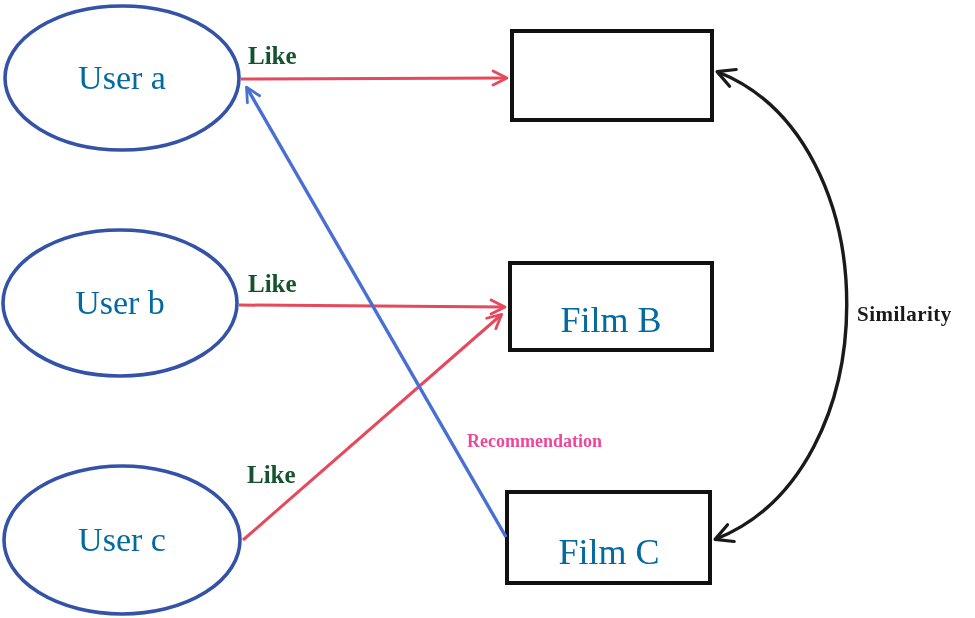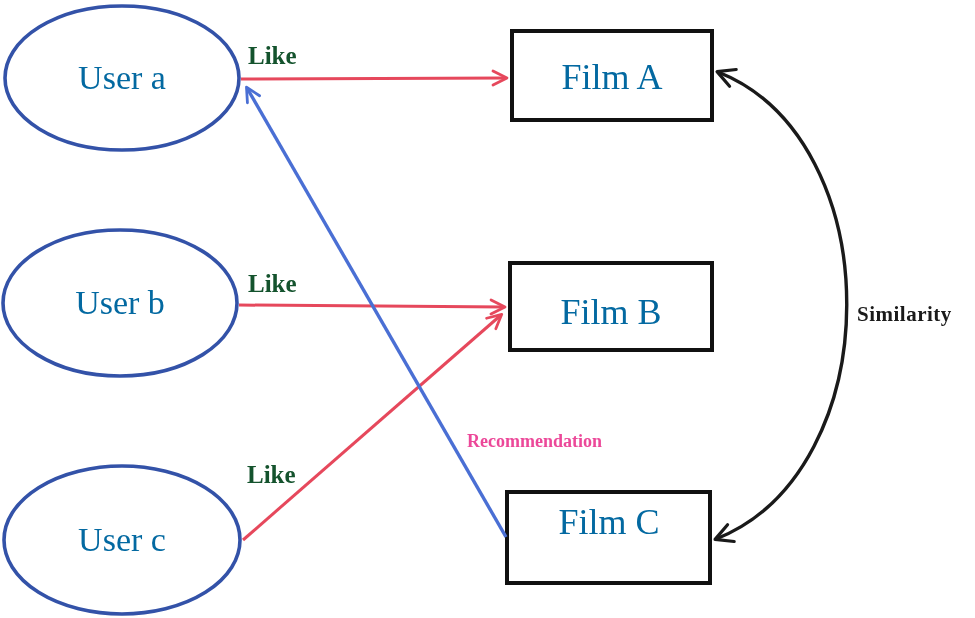--- a/index.html
+++ b/index.html
@@ -89,23 +89,22 @@
     <line x1="239" y1="305" x2="504" y2="307" stroke="#E6485C" stroke-width="3" marker-end="url(#arrow-red)"></line>
     <line x1="243" y1="540" x2="501" y2="315" stroke="#E6485C" stroke-width="3" marker-end="url(#arrow-red)"></line>
 
     <line x1="506" y1="537" x2="247" y2="88" stroke="#4A6FD4" stroke-width="3.4" marker-end="url(#arrow-blue)"></line>
   </svg>
 
   <div class="label node-label" style="left:122px; top:78px;">User a</div>
   <div class="label node-label" style="left:120px; top:303px;">User b</div>
   <div class="label node-label" style="left:122px; top:540px;text-align:center;">User c</div>
 
-  <div class="label node-label film-label" style="left:612px; top:77px;">Film A</div>
-  <div class="label node-label film-label" style="left:611px; top:312px;">Film B</div>
-  <div class="label node-label film-label" style="left:609px; top:522px;">Film C</div>
+  <div class="label node-label film-label" style="left:611px; top:320px;">Film B</div>
+  <div class="label node-label film-label" style="left:609px; top:552px;">Film C</div>
 
   <div class="label like-label" style="left:248px; top:43px;">Like</div>
   <div class="label like-label" style="left:248px; top:271px;">Like</div>
   <div class="label like-label" style="left:247px; top:462px;">Like</div>
 
   <div class="label recommendation-label" style="left:467px; top:432px;">Recommendation</div>
 
   <div class="label similarity-label" style="left:857px; top:292px;margin-top:12px;">Similarity</div>
 
 </div>

